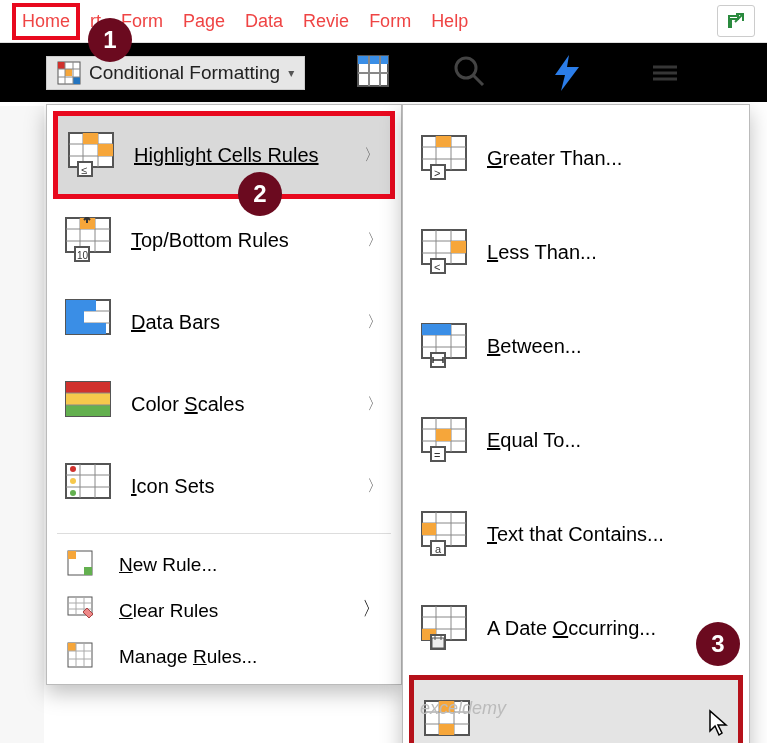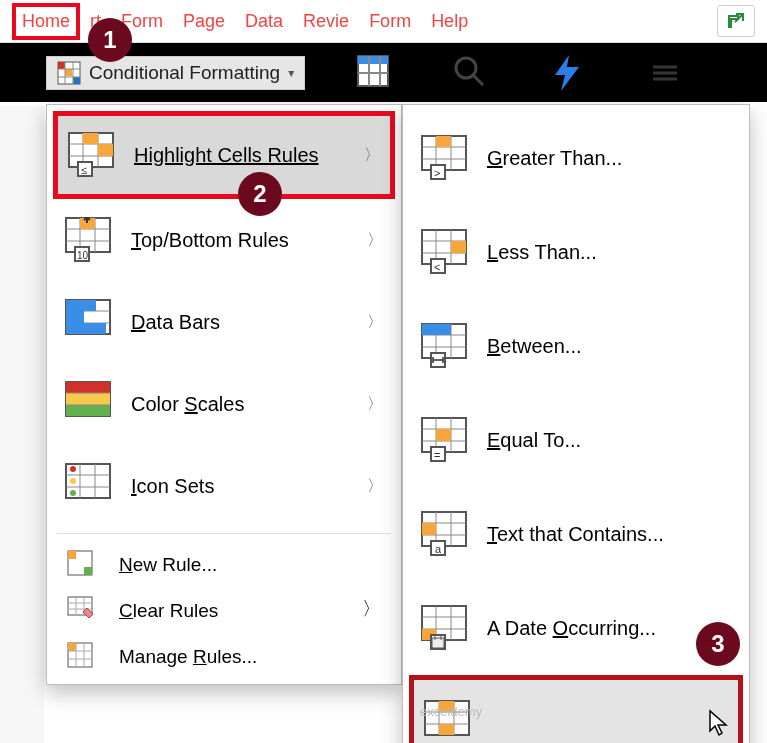--- a/index.html
+++ b/index.html
@@ -169,22 +169,23 @@
 
   .left-margin {
     position:absolute;
     left:0; top:106px; bottom:0;
     width:44px;
     background:#f7f7f7;
   }
   .watermark {
     position:absolute;
     left: 420px; bottom: 24px;
-    font-size:13px;
+    font-size:18px;
     color:#bbb;
+    font-style:italic;
   }
 </style>
 </head>
 <body>
 
 <div class="left-margin"></div>
 
 <div class="tabs">
   <div class="tab active">Home</div>
   <div class="tab">rt</div>

